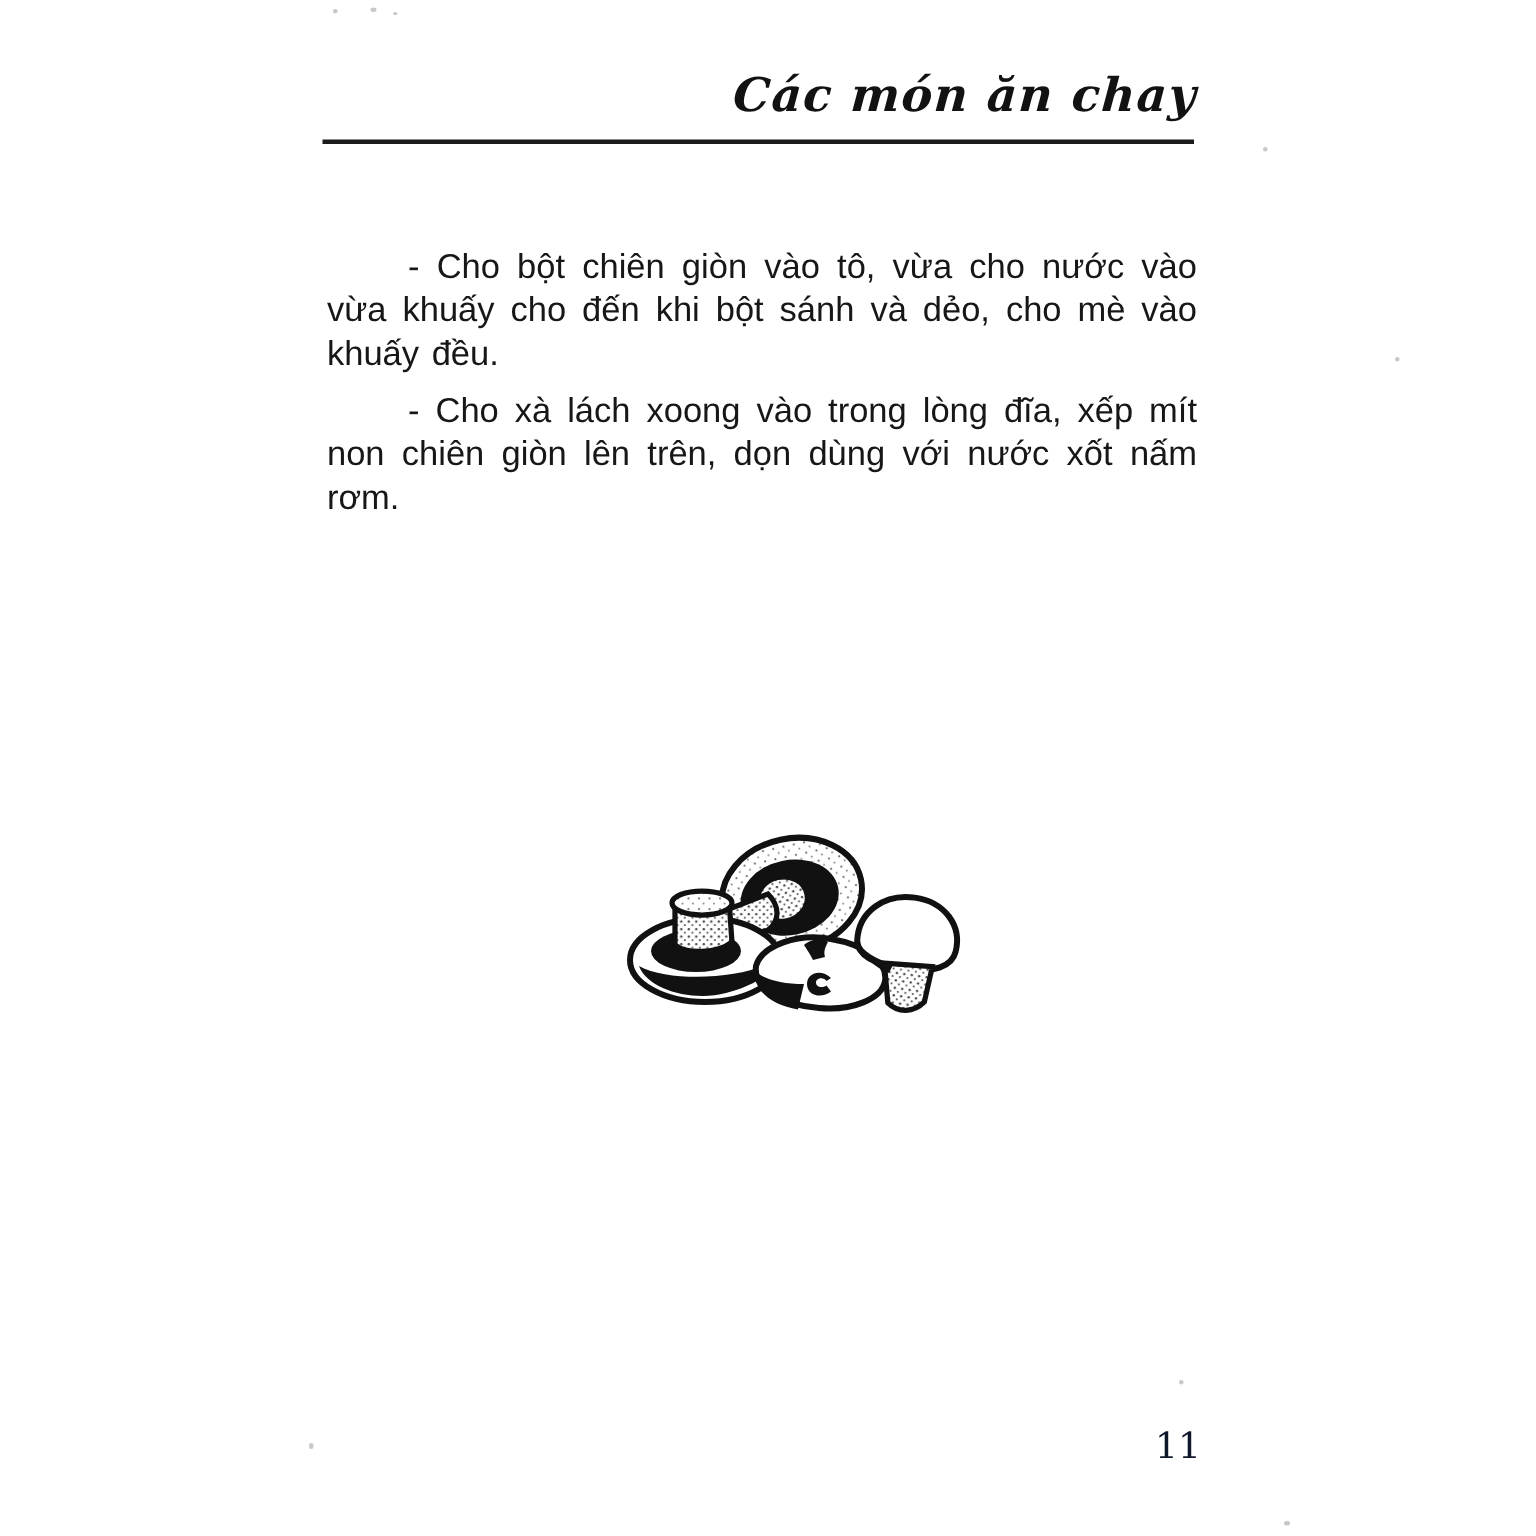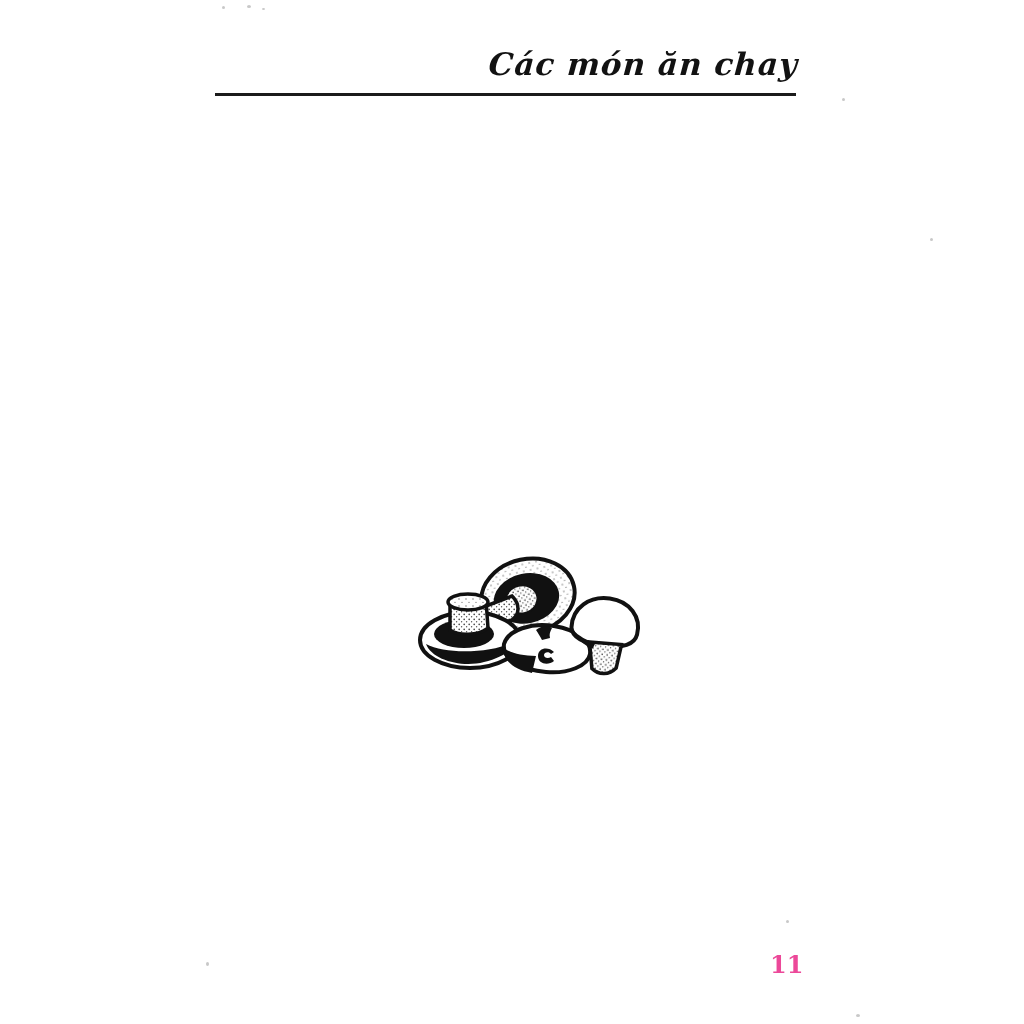--- a/index.html
+++ b/index.html
@@ -68,41 +68,43 @@
     width: 244px;
     height: 145px;
   }
   .illustration svg { display: block; width: 100%; height: 100%; }
   
   .page-number {
     position: absolute;
     left: 770px;
     top: 950px;
     font-family: "DejaVu Serif", serif;
-    font-weight: bold;
+    font-weight: normal;
     font-size: 24px;
-    color: #ec4899;
+    color: #0f172a;
   }
   
   .speck {
     position: absolute;
     background: #9a9a9a;
     border-radius: 50%;
     opacity: 0.55;
   }
 </style>
 </head>
 <body>
 
 <div class="page">
 
   <div class="header-title">Các món ăn chay</div>
   <hr class="header-rule">
 
   <div class="body-text">
+    <p class="indented">- Cho bột chiên giòn vào tô, vừa cho nước vào vừa khuấy cho đến khi bột sánh và dẻo, cho mè vào khuấy đều.</p>
+    <p class="indented">- Cho xà lách xoong vào trong lòng đĩa, xếp mít non chiên giòn lên trên, dọn dùng với nước xốt nấm rơm.</p>
   </div>
 
   <div class="illustration">
     <svg viewBox="0 0 244 145" xmlns="http://www.w3.org/2000/svg">
       <defs>
         <pattern id="stipple" width="5" height="5" patternUnits="userSpaceOnUse">
           <rect width="5" height="5" fill="#ffffff"></rect>
           <circle cx="1.2" cy="1.4" r="0.8" fill="#444"></circle>
           <circle cx="3.6" cy="3.8" r="0.7" fill="#555"></circle>
         </pattern>

